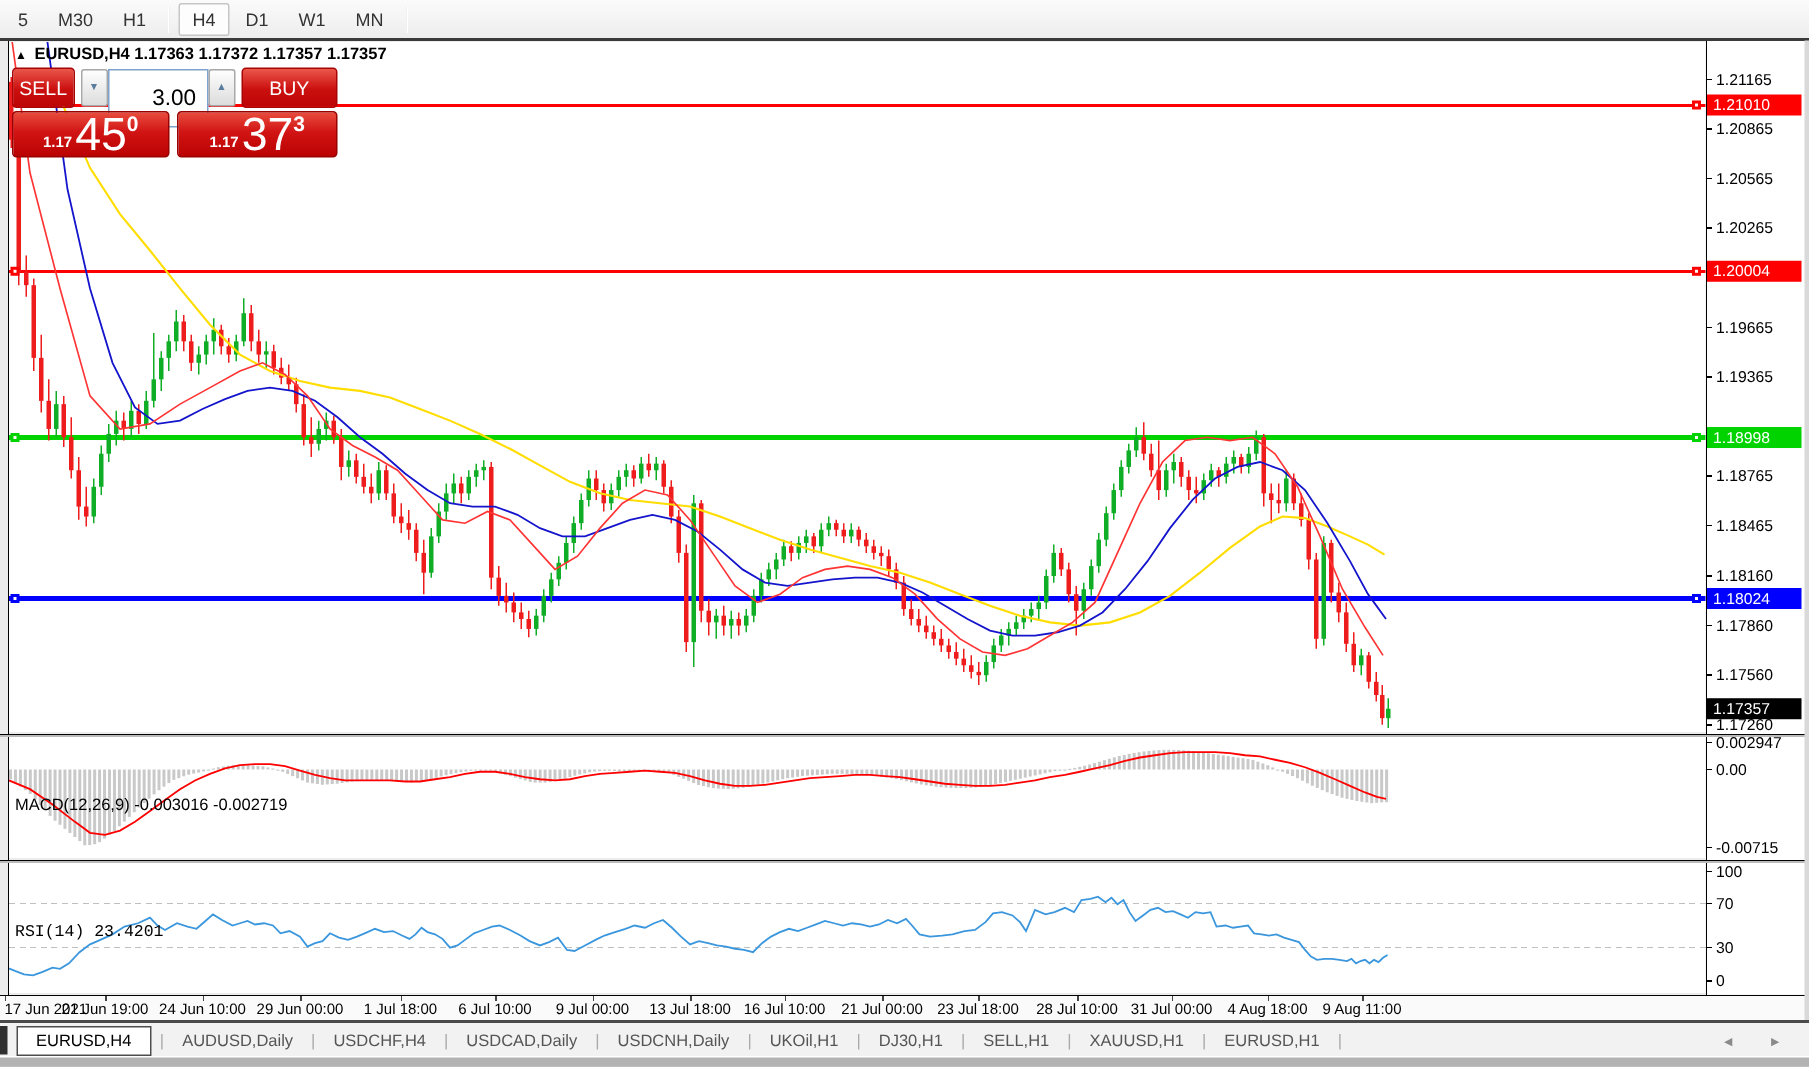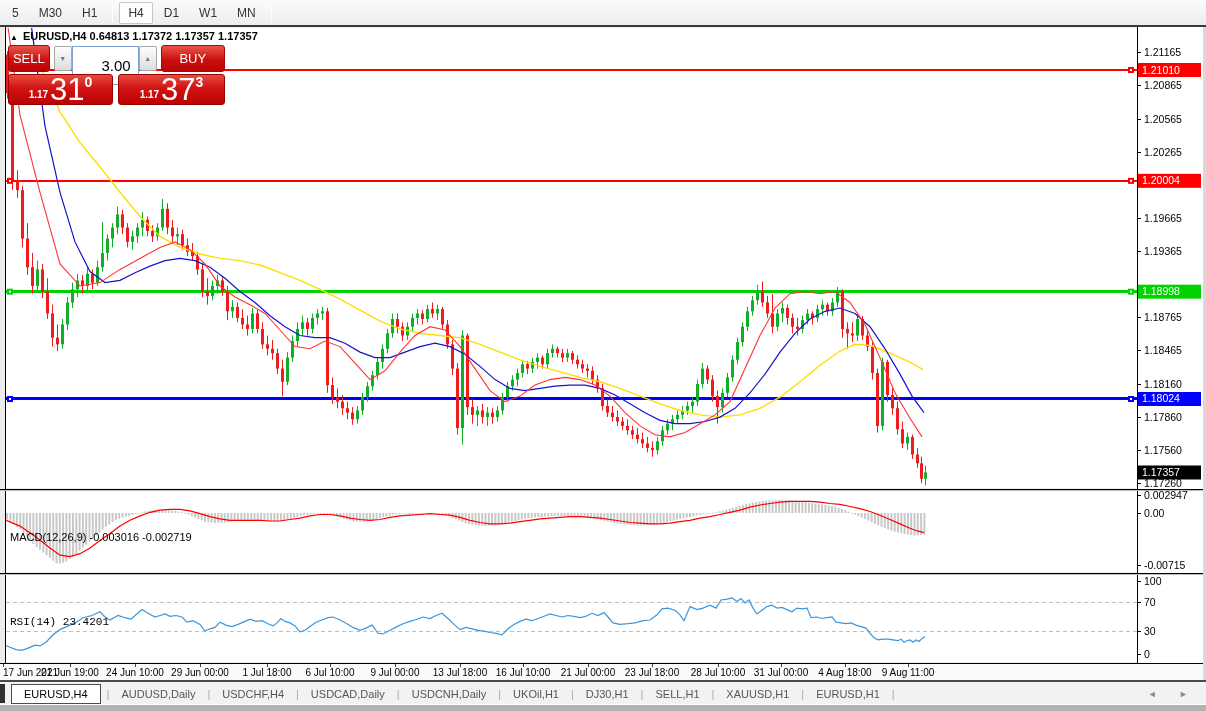--- a/index.html
+++ b/index.html
@@ -862,39 +862,39 @@
         <line x1="781.5" y1="664" x2="781.5" y2="667" stroke="#444" shape-rendering="crispEdges"></line>
         <text x="781" y="676" text-anchor="middle">31 Jul 00:00</text>
         <line x1="845.5" y1="664" x2="845.5" y2="667" stroke="#444" shape-rendering="crispEdges"></line>
         <text x="845" y="676" text-anchor="middle">4 Aug 18:00</text>
         <line x1="908.5" y1="664" x2="908.5" y2="667" stroke="#444" shape-rendering="crispEdges"></line>
         <text x="908" y="676" text-anchor="middle">9 Aug 11:00</text>
       </g>
     </svg>
 
   <div class="chart-header">
-    <span class="tri">▲</span><span>EURUSD,H4  0.64813 1.17372 1.17357 1.17357</span>
+    <span class="tri">▲</span><span>EURUSD,H4  1.17363 1.17372 1.17357 1.17357</span>
   </div>
 
   <div class="ocp">
     <div class="ocp-row1">
       <div class="btn-red sell-btn">SELL</div>
       <div class="spin">
           <span>▼</span>
         </div>
       <input class="vol" value="3.00" style="">
       <div class="spin up">
           <span>▲</span>
         </div>
       <div class="btn-red buy-btn">BUY</div>
     </div>
     <div class="ocp-row2">
       <div class="price-box sell">
         <span class="p-small">1.17</span>
-          <span class="p-big">31</span>
+          <span class="p-big">45</span>
           <span class="p-sup">0</span>
       </div>
       <div class="price-box buy">
         <span class="p-small">1.17</span>
           <span class="p-big">37</span>
           <span class="p-sup">3</span>
       </div>
     </div>
   </div>
 

